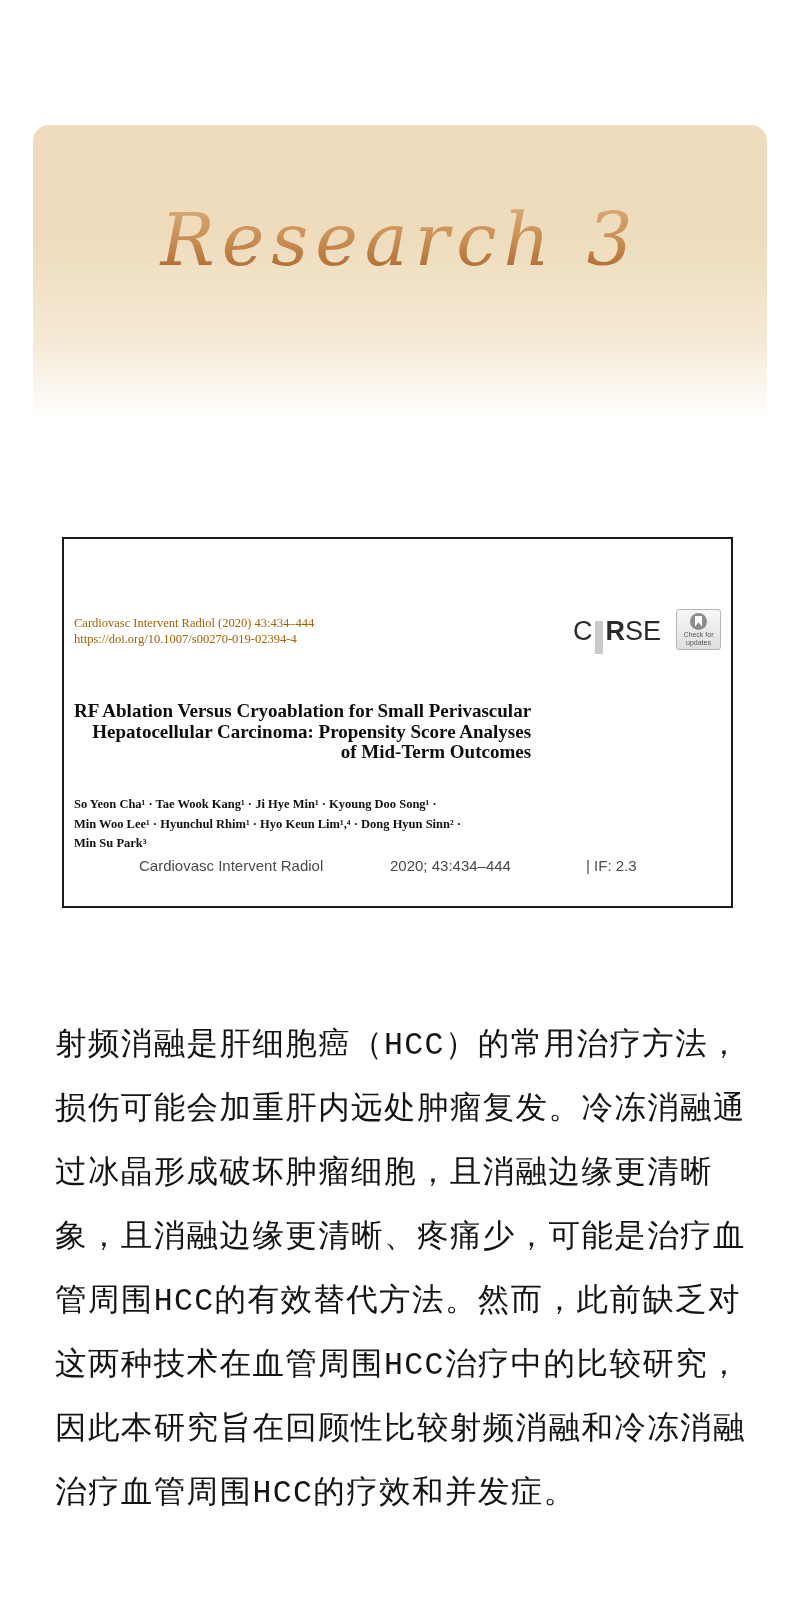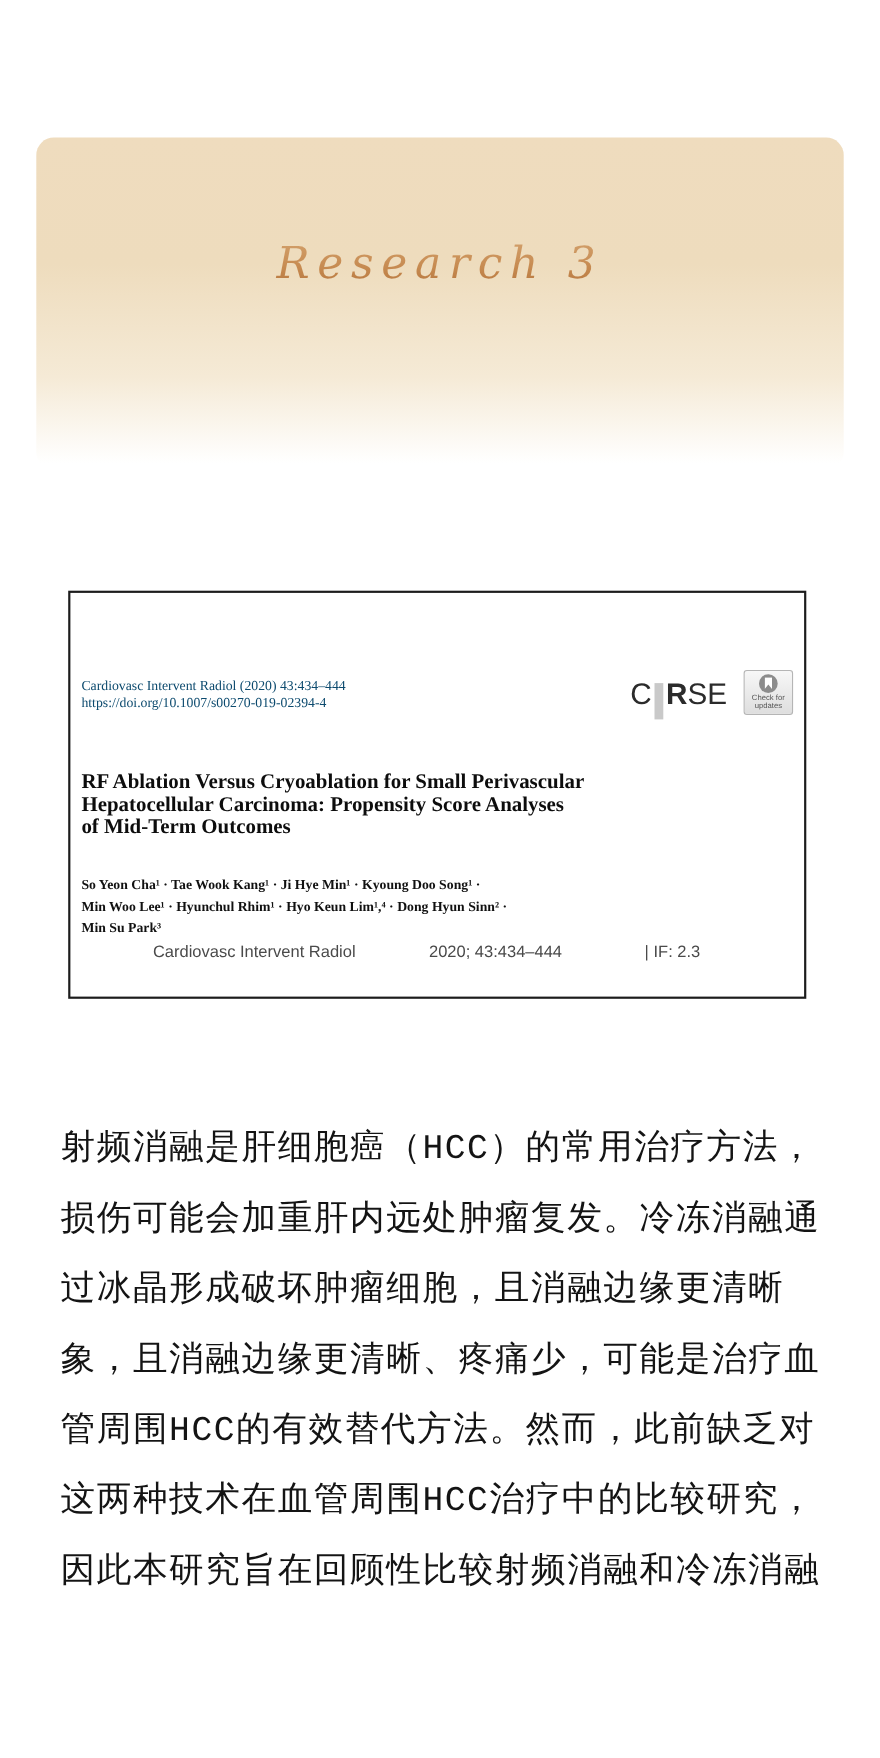--- a/index.html
+++ b/index.html
@@ -11,40 +11,40 @@
 
   
   .hero-card {
     position:absolute; left:33px; top:125px; width:734px; height:302px;
     border-radius:16px; text-align:center;
     background:linear-gradient(180deg,#efdcbe 0%,#eedcbd 38%,#f5ead6 72%,#ffffff 98%);
   }
   .hero-en {
     margin-top:80px;
     font-family:"DejaVu Serif", serif; font-style:italic; font-weight:400;
-    font-size:40px; line-height:70px; letter-spacing:7px;
+    font-size:72px; line-height:70px; letter-spacing:7px;
     background:linear-gradient(180deg,#d9ac7a 0%,#c68a50 55%,#a96630 100%);
     -webkit-background-clip:text; background-clip:text; color:transparent;
   }
   .hero-zh {
     margin-top:4px;
     font-family:"Liberation Serif", serif; font-weight:700;
     font-size:62px; line-height:78px; letter-spacing:22px; text-indent:22px;
     color:#2d2d2d;
   }
 
   
   .paper-card {
     position:absolute; left:62px; top:537px; width:671px; height:371px;
     box-sizing:border-box; border:2px solid #1c1c1c; background:#ffffff;
   }
   .journal-ref {
     position:absolute; left:10px; top:76px;
     font-family:"Liberation Serif", serif; font-size:12.5px; line-height:16px;
-    color:#0c4a6e; white-space:nowrap;
+    color:#a16207; white-space:nowrap;
   }
   .logo-group {
     position:absolute; right:10px; top:70px;
     display:flex; align-items:flex-start; gap:15px;
   }
   .cirse {
     display:flex; align-items:center; margin-top:6px;
     font-family:"Liberation Sans", sans-serif; font-size:27px; color:#2b2b2b;
   }
   .cirse .c { font-weight:500; }
@@ -75,21 +75,21 @@
     display:flex; justify-content:space-between; align-items:center;
     padding:0 12px;
     color:#ffffff; font-family:"Liberation Serif", serif; font-weight:700;
     font-size:12.5px; letter-spacing:1.6px; white-space:nowrap;
   }
   .paper-title {
     position:absolute; left:10px; top:162px; margin:0;
     font-family:"Liberation Serif", serif; font-weight:700;
     font-size:19px; line-height:20.5px; color:#0d0d0d;
   }
-  .paper-title span { display:block; }
+  .paper-title span { display:block;text-align:right; }
   .authors {
     position:absolute; left:10px; top:256px;
     font-family:"Liberation Serif", serif; font-weight:700;
     font-size:12.5px; line-height:19.5px; color:#111111;
   }
   .authors span { display:block; }
   .citation-row {
     position:absolute; left:0; top:318px; width:100%; height:20px;
     font-family:"Liberation Sans", sans-serif; font-size:15px; color:#4a4a4a;padding-left:44px;
   }
@@ -161,15 +161,16 @@
   </section>
 
   <section class="abstract">
     <div>射频消融是肝细胞癌（HCC）的常用治疗方法，</div>
     <div>损伤可能会加重肝内远处肿瘤复发。冷冻消融通</div>
     <div>过冰晶形成破坏肿瘤细胞，且消融边缘更清晰</div>
     <div>象，且消融边缘更清晰、疼痛少，可能是治疗血</div>
     <div>管周围HCC的有效替代方法。然而，此前缺乏对</div>
     <div>这两种技术在血管周围HCC治疗中的比较研究，</div>
     <div>因此本研究旨在回顾性比较射频消融和冷冻消融</div>
+    <div>治疗血管周围HCC的疗效和并发症。</div>
   </section>
 
 </div>
 
 </body></html>

